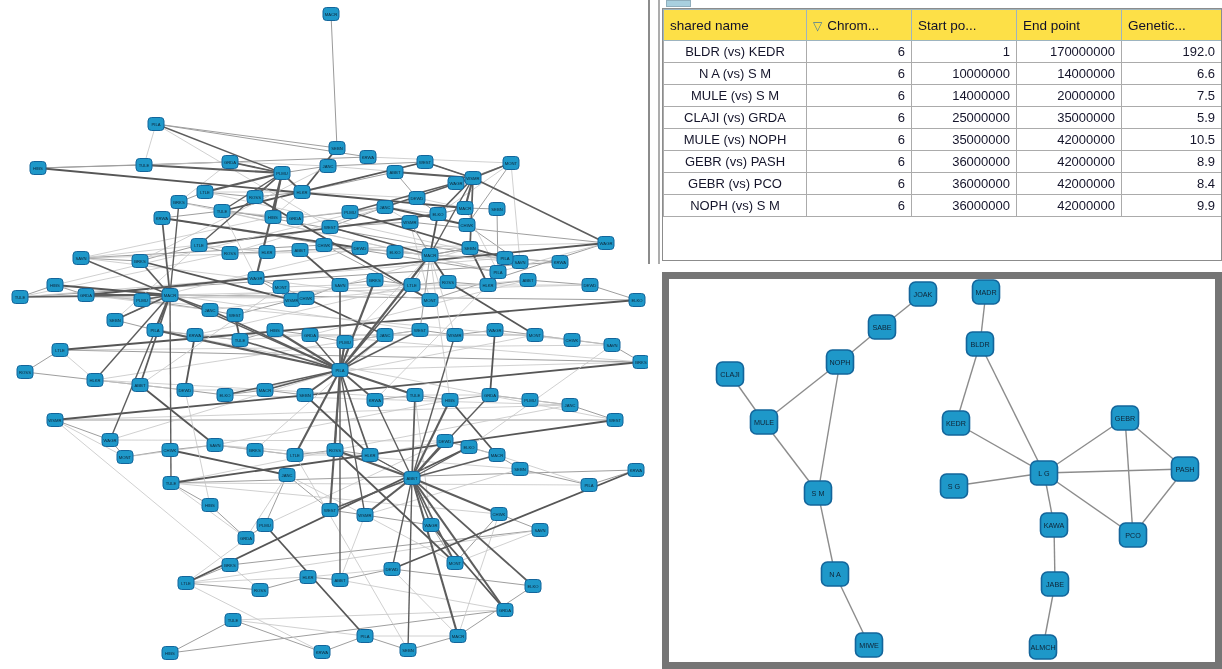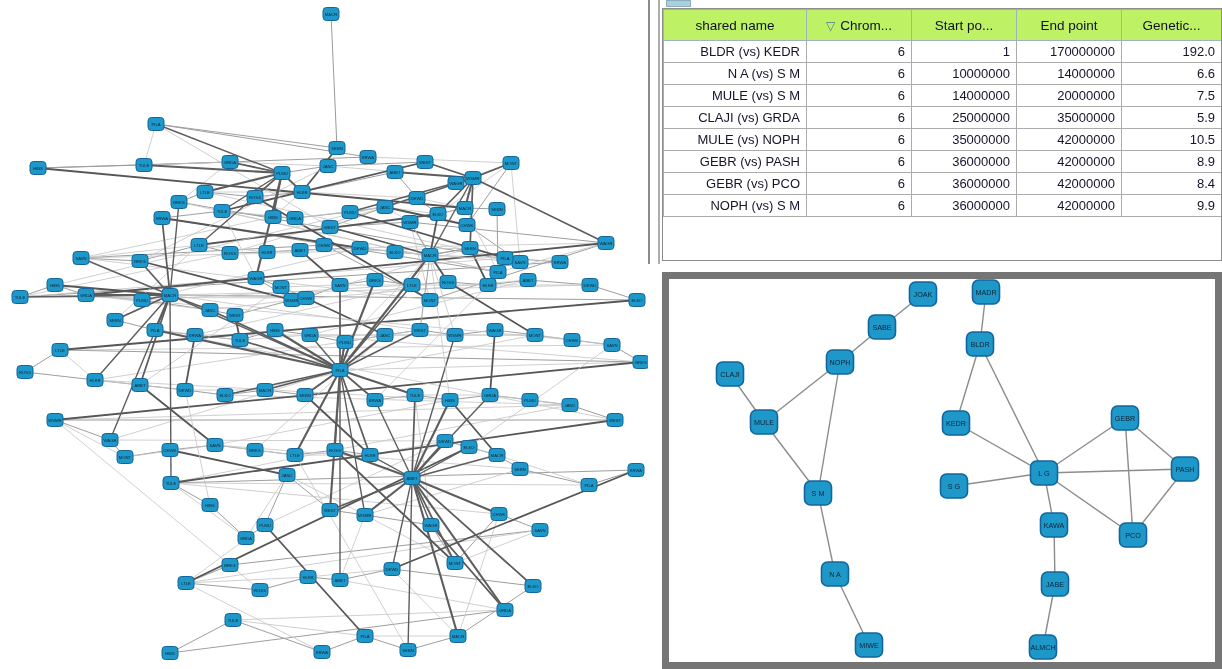--- a/index.html
+++ b/index.html
@@ -12,27 +12,27 @@
   #rail-a{left:648px;width:2px;background:#8B8B8B;}
   #rail-b{left:658px;width:2px;background:#ADADAD;}
   
   #panel-tab{position:absolute;left:666px;top:0;width:25px;height:7px;background:#A8CFDE;
              border:1px solid #8FAEBC;box-sizing:border-box;}
   
   #table-panel{position:absolute;left:662px;top:8px;width:560px;height:253px;background:#fff;
                border:1px solid #8C8C8C;box-sizing:border-box;overflow:hidden;}
   #table-panel table{border-collapse:collapse;table-layout:fixed;width:100%;
                      font-size:13px;color:#15152B;}
-  #table-panel th{background:#bef264;height:30px;font-weight:normal;text-align:center;
+  #table-panel th{background:#fde047;height:30px;font-weight:normal;text-align:left;
                   padding:0 6px;border:1px solid #9DB4BF;overflow:hidden;white-space:nowrap;
                   font-size:13.5px;color:#10102A;}
   #table-panel td{height:21px;border:1px solid #ABABAB;padding:0 6px;white-space:nowrap;
                   overflow:hidden;background:#fff;}
   #table-panel td.num{text-align:right;}
-  #table-panel td.name{text-align:right;margin-left:7px;}
+  #table-panel td.name{text-align:center;margin-left:7px;}
   .filter-glyph{color:#4A7A9B;font-size:12px;margin-right:5px;}
   
   #detail-panel{position:absolute;left:662px;top:272px;width:560px;height:397px;
                 border:7px solid #757575;box-sizing:border-box;background:#ffffff;padding-left:36px;}
   svg{display:block;}
   .node-label{pointer-events:none;}
 </style>
 </head>
 <body>
 

